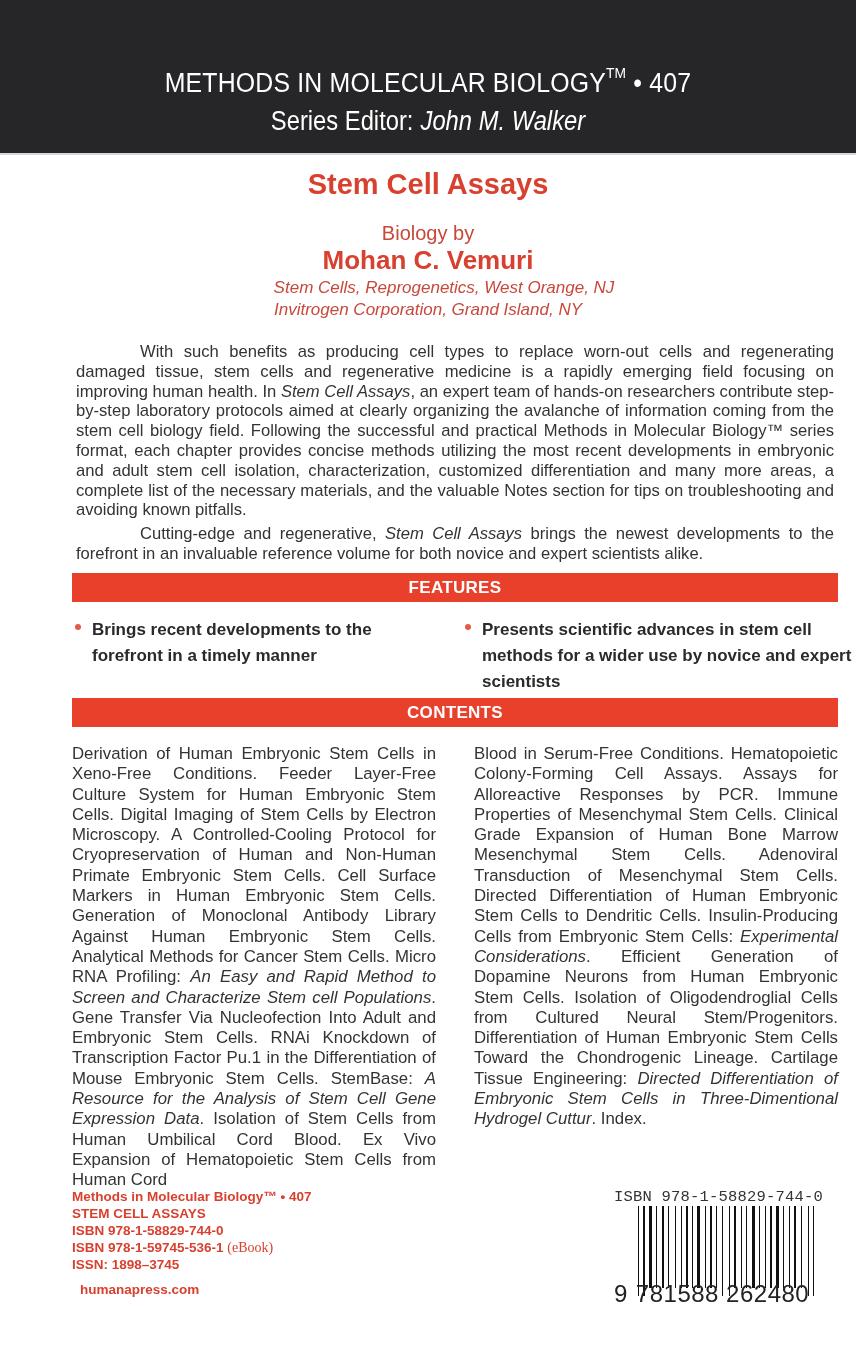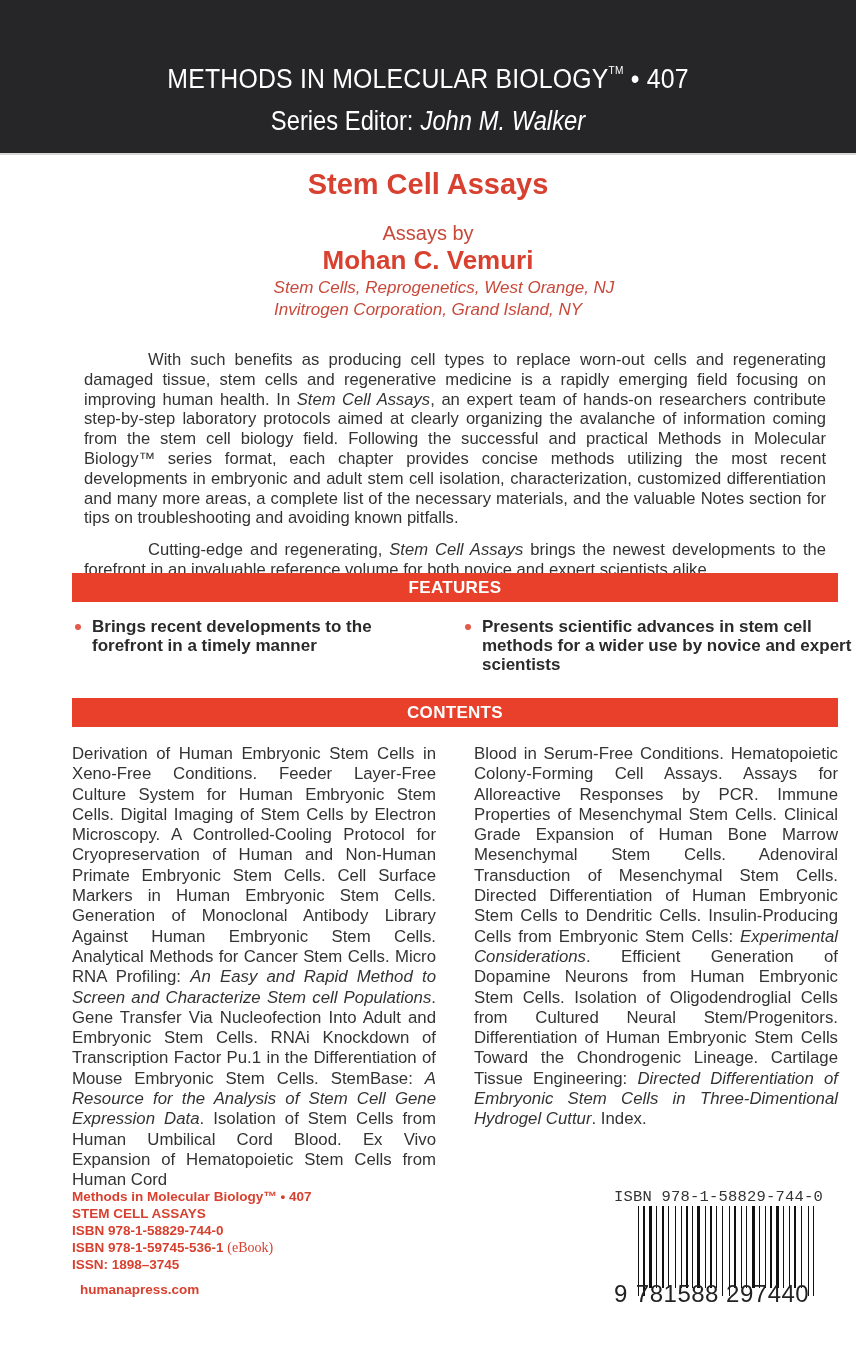--- a/index.html
+++ b/index.html
@@ -9,55 +9,55 @@
   }
   .header {
     position: absolute; left: 0; top: 0; width: 856px; height: 153px;
     background: #262628; color: #ffffff; text-align: center;
   }
   .series-line {
     position: absolute; top: 64px; left: 0; width: 100%;
     font-size: 27px; letter-spacing: 0.2px; font-family: "Liberation Sans Narrow", "Liberation Sans", sans-serif;
     transform: scaleX(0.92);
   }
-  .series-line sup { font-size: 11px; vertical-align: 14px; }
+  .series-line sup { font-size: 15px; vertical-align: 14px; }
   .editor-line {
     position: absolute; top: 106px; left: 0; width: 100%; font-size: 27px;
     transform: scaleX(0.88);
   }
   .editor-line .name { font-style: italic; margin-left: 8px; }
   .header-rule { position:absolute; left:0; top:153px; width:856px; height:2px; background:#d8d8d8; }
 
   .title {
     position: absolute; top: 168px; left: 0; width: 856px; text-align: center;
     font-size: 29px; font-weight: bold; color: #d8412f;
   }
   .edited-by { position:absolute; top: 222px; left:0; width:856px; text-align:center; font-size: 20px; color:#c8483a; }
   .editor-name { position:absolute; top: 245px; left:0; width:856px; text-align:center; font-size: 26px; font-weight:bold; color:#d8412f; }
   .affil { position:absolute; left:0; width:856px; text-align:center; font-size: 17px; font-style: italic; color:#c8483a; }
   .affil1 { top: 278px; padding-left: 16px; } .affil2 { top: 300px; }
 
   .blurb {
     position: absolute; top: 338px; left: 72px; width: 766px;
     font-size: 16.6px; line-height: 19.8px; text-align: justify; color: #333;
   }
-  .blurb p { margin: 12px; text-indent: 64px; }
+  .blurb p { margin: 4px; text-indent: 64px; }
   .blurb em { font-style: italic; }
 
   .band {
     position: absolute; left: 72px; width: 766px; height: 29px; background: #e8402a;
     color: #fff; font-weight: bold; font-size: 17px; text-align: center; line-height: 29px;
     letter-spacing: 0.3px;
   }
   .band-features { top: 573px; }
   .band-contents { top: 698px; }
 
   .features { position: absolute; top: 617px; left: 72px; width: 770px; }
   .feature {
-    position: absolute; font-size: 17px; font-weight: bold; line-height: 19px; color: #2a2a2a;
+    position: absolute; font-size: 17px; font-weight: bold; line-height: 26px; color: #2a2a2a;
     padding-left: 20px;
   }
   .feature .bullet {
     position: absolute; left: 3px; top: 7px; width: 6px; height: 6px; border-radius: 50%; background: #e25a4a;
   }
   .feature-1 { left: 0; width: 320px; }
   .feature-2 { left: 390px; width: 370px; }
 
   .contents-col {
     position: absolute; top: 744px; font-size: 16.8px; line-height: 20.3px; text-align: justify; color:#333;
@@ -92,28 +92,28 @@
     <span>•</span>
     <span>407</span>
   </div>
   <div class="editor-line">
     <span>Series Editor:</span><span class="name">John M. Walker</span>
   </div>
 </div>
 <div class="header-rule"></div>
 
 <div class="title">Stem Cell Assays</div>
-<div class="edited-by">Assays by</div>
+<div class="edited-by">Biology by</div>
 <div class="editor-name">Mohan C. Vemuri</div>
 <div class="affil affil1">Stem Cells, Reprogenetics, West Orange, NJ</div>
 <div class="affil affil2">Invitrogen Corporation, Grand Island, NY</div>
 
 <div class="blurb">
   <p><span>With such benefits as producing cell types to replace worn-out cells and regenerating damaged tissue, stem cells and regenerative medicine is a rapidly emerging field focusing on improving human health. In </span><em>Stem Cell Assays</em><span>, an expert team of hands-on researchers contribute step-by-step laboratory protocols aimed at clearly organizing the avalanche of information coming from the stem cell biology field. Following the successful and practical Methods in Molecular Biology™ series format, each chapter provides concise methods utilizing the most recent developments in embryonic and adult stem cell isolation, characterization, customized differentiation and many more areas, a complete list of the necessary materials, and the valuable Notes section for tips on troubleshooting and avoiding known pitfalls.</span></p>
-  <p><span>Cutting-edge and regenerating, </span><em>Stem Cell Assays</em><span> brings the newest developments to the forefront in an invaluable reference volume for both novice and expert scientists alike.</span></p>
+  <p><span>Cutting-edge and regenerative, </span><em>Stem Cell Assays</em><span> brings the newest developments to the forefront in an invaluable reference volume for both novice and expert scientists alike.</span></p>
 </div>
 
 <div class="band band-features">FEATURES</div>
 
 <div class="features">
   <div class="feature feature-1">
     <span class="bullet"></span>
     <span>Brings recent developments to the forefront in a timely manner</span>
   </div>
   <div class="feature feature-2">
@@ -197,14 +197,14 @@
       <span style="width: 1px; margin-right: 2px; background: transparent;"></span>
       <span style="width: 2px; margin-right: 1px; background: rgb(17, 17, 17);"></span>
       <span style="width: 2px; margin-right: 2px; background: transparent;"></span>
       <span style="width: 1px; margin-right: 1px; background: rgb(17, 17, 17);"></span>
       <span style="width: 3px; margin-right: 2px; background: transparent;"></span>
       <span class="g" style="width: 1px; margin-right: 1px; background: rgb(17, 17, 17);"></span>
       <span style="width: 1px; margin-right: 2px; background: transparent;"></span>
       <span class="g" style="width: 1px; margin-right: 1px; background: rgb(17, 17, 17);"></span>
       <span style="width: 2px; margin-right: 2px; background: transparent;"></span>
     </div>
-  <div class="isbn-digits"><span class="d1">9</span><span>781588 297440</span></div>
+  <div class="isbn-digits"><span class="d1">9</span><span>781588 262480</span></div>
 </div>
 
 </body></html>

